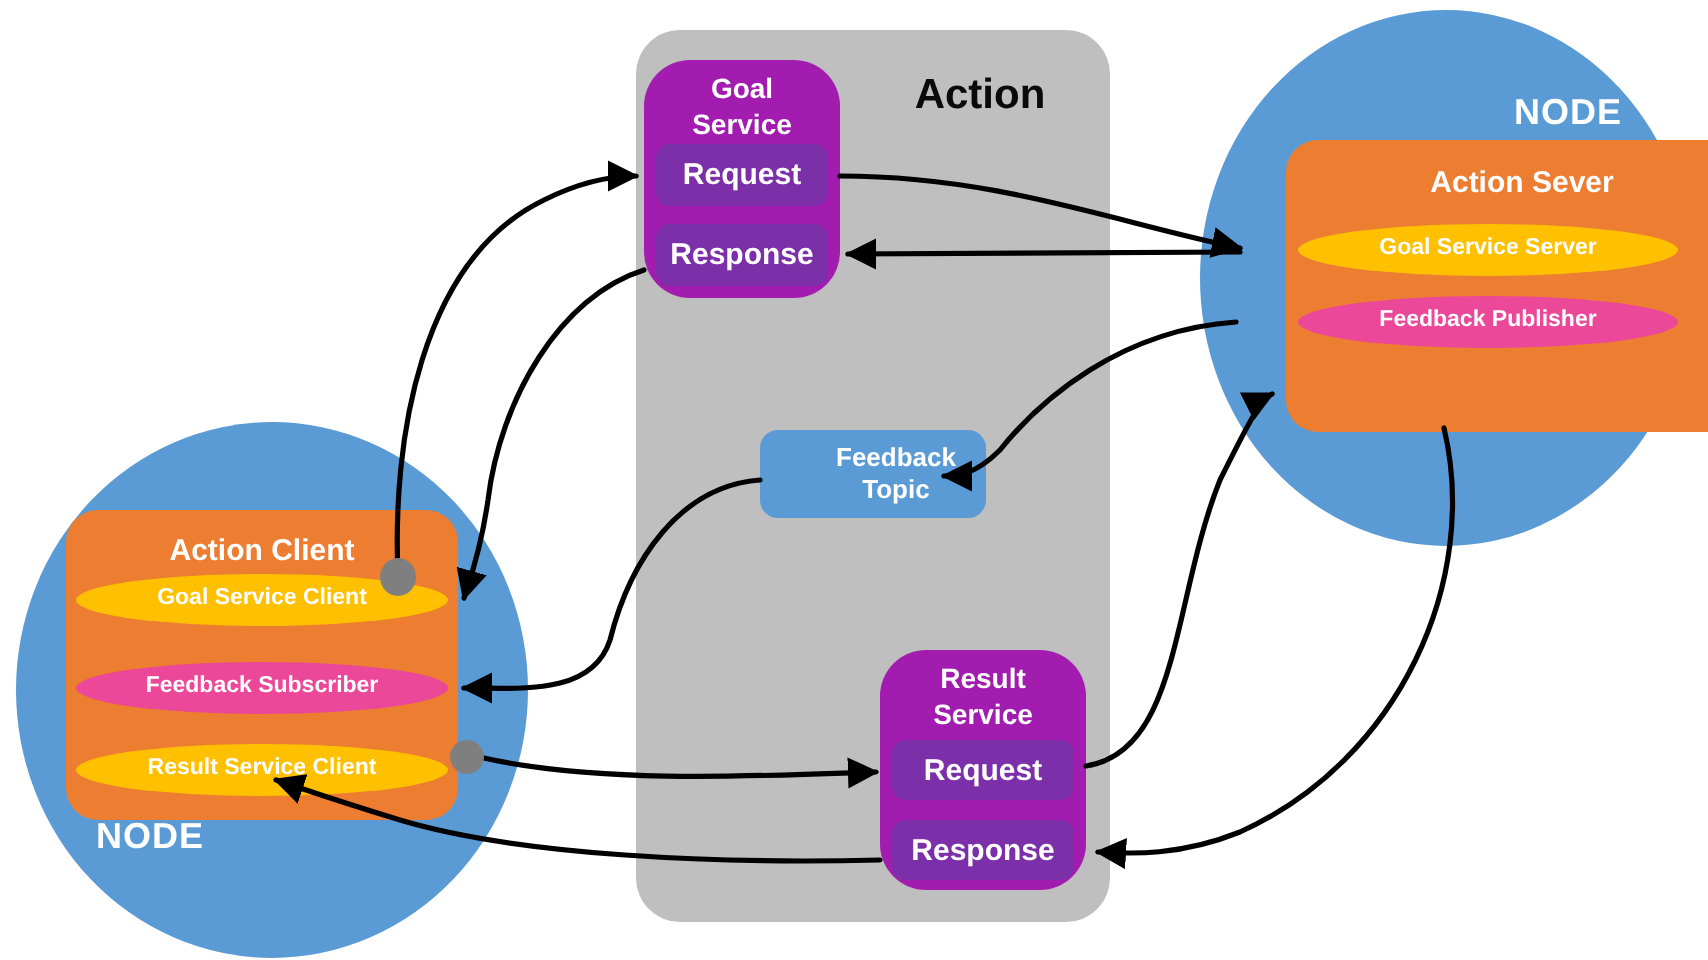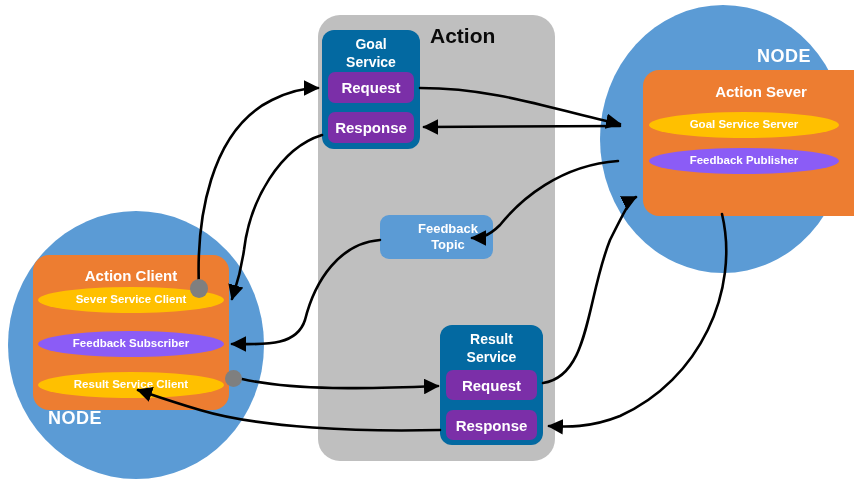--- a/index.html
+++ b/index.html
@@ -27,23 +27,23 @@
   .action-panel {
     position: absolute;
     left: 318px; top: 15px;
     width: 237px; height: 446px;
     background: #bfbfbf;
     border-radius: 22px;
     z-index: 1;
   }
   .action-label {
     position: absolute;
-    left: 430px; top: 24px;
+    left: 430px; top: 36px;
     width: 120px;
-    text-align: left;
+    text-align: center;
     font-size: 21px;
     font-weight: bold;
     color: #0a0a0a;
     z-index: 4;
   }
 
   
   .node-circle {
     position: absolute;
     background: #5b9bd5;
@@ -94,37 +94,37 @@
     align-items: center;
     justify-content: center;
     font-size: 11.5px;
     font-weight: bold;
     color: #ffffff;
     z-index: 4;
     text-align: center;
     line-height: 1;
   }
   .pill.yellow { background: #ffc000; }
-  .pill.green  { background: #8b5cf6; }
+  .pill.green  { background: #ec4899; }
 
   .orange-box-right .pill { left: 6px; width: 190px; height: 26px; }
   .orange-box-right .pill-1 { top: 42px; }
   .orange-box-right .pill-2 { top: 78px; }
   .orange-box-right .pill-3 { top: 115px; }
 
   .orange-box-left .pill { left: 5px; width: 186px; height: 26px; }
   .orange-box-left .pill-1 { top: 32px; }
   .orange-box-left .pill-2 { top: 76px; }
   .orange-box-left .pill-3 { top: 117px; }
 
   
   .svc-box {
     position: absolute;
-    background: #0369a1;
-    border-radius: 12px;
+    background: #a21caf;
+    border-radius: 23px;
     z-index: 3;
   }
   .svc-box-goal   { left: 322px; top: 30px;  width: 98px;  height: 119px; }
   .svc-box-result { left: 440px; top: 325px; width: 103px; height: 120px; }
 
   .svc-title {
     position: absolute;
     width: 100%;
     text-align: center;
     font-size: 14px;
@@ -198,21 +198,21 @@
     <div class="orange-title">Action Sever</div>
     <div class="pill yellow pill-1">Goal Service Server</div>
     <div class="pill green pill-2">Feedback Publisher</div>
   </div>
 
   <div class="node-circle node-circle-left"></div>
   <div class="node-label node-label-left">NODE</div>
 
   <div class="orange-box orange-box-left">
     <div class="orange-title">Action Client</div>
-    <div class="pill yellow pill-1">Sever Service Client</div>
+    <div class="pill yellow pill-1">Goal Service Client</div>
     <div class="pill green pill-2">Feedback Subscriber</div>
     <div class="pill yellow pill-3">Result Service Client</div>
   </div>
 
   <div class="action-label">Action</div>
 
   <div class="svc-box svc-box-goal">
     <div class="svc-title">Goal<br>Service</div>
     <div class="purple-btn purple-req">Request</div>
     <div class="purple-btn purple-res">Response</div>

